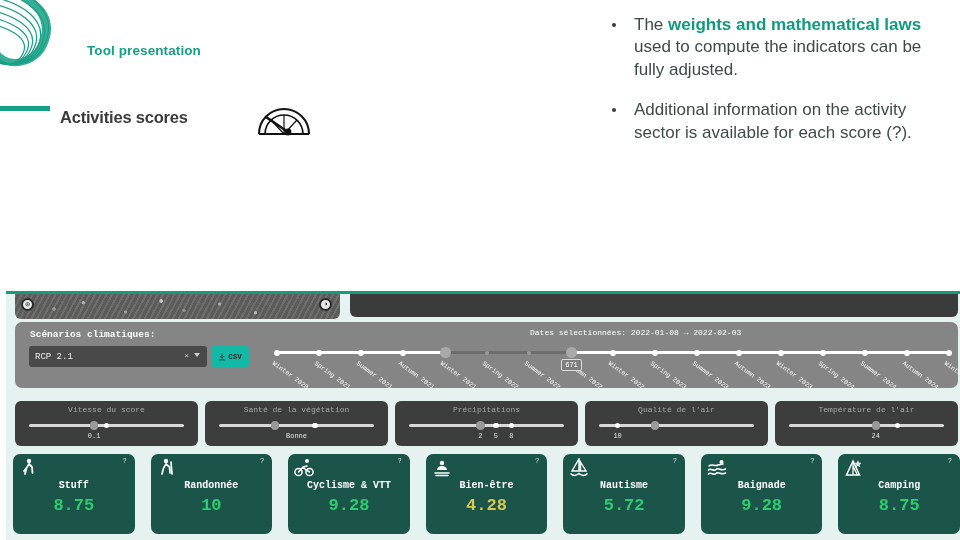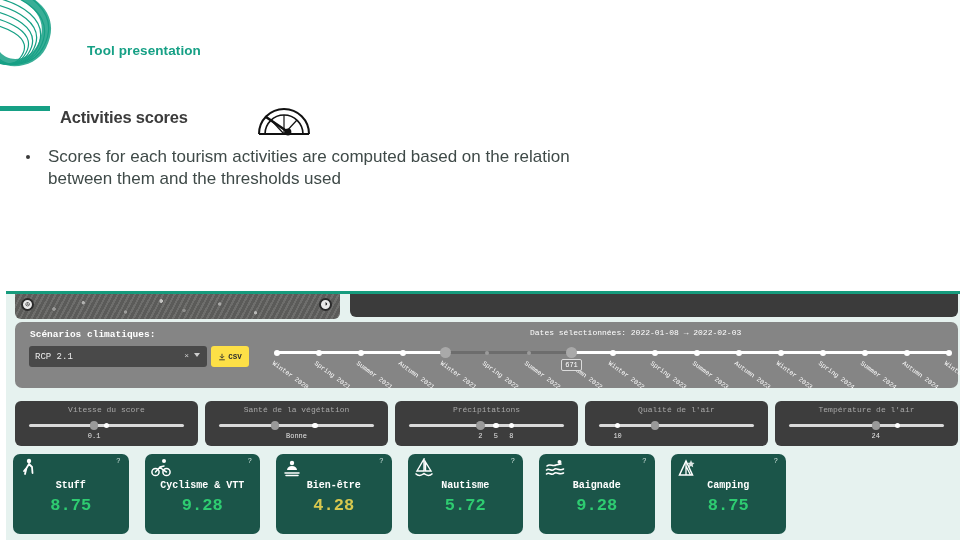--- a/index.html
+++ b/index.html
@@ -81,21 +81,21 @@
   .rcp-select {
     position:absolute; left:14px; top:24px; width:178px; height:21px;
     background:#494949; border-radius:3px; color:#ececec; font-size:9px;
     display:flex; align-items:center; padding:0 6px;
   }
   .rcp-clear { position:absolute; right:18px; top:5px; font-size:8px; color:#cfcfcf; }
   .rcp-caret { position:absolute; right:7px; top:7px;
       width:0;height:0;border-left:3.5px solid transparent;border-right:3.5px solid transparent;border-top:4px solid #cfcfcf; }
   .csv-btn {
     position:absolute; left:196px; top:24px; width:38px; height:21px;
-    background:#fde047; border-radius:3px; display:flex; align-items:center;
+    background:#14b8a6; border-radius:3px; display:flex; align-items:center;
     justify-content:center; gap:2px; font-size:7.5px; color:#2d2d2d; font-weight:bold;
   }
   .dates-sel { position:absolute; left:515px; top:6px; font-size:8px; color:#fff; }
 
   .timeline { position:absolute; left:262px; top:26px; width:672px; height:8px; }
   .tl-track { position:absolute; left:0; top:3px; width:672px; height:3px; background:#ffffff; border-radius:2px; }
   .tl-sel   { position:absolute; top:3px; height:3px; background:#6d6d6d; border-radius:2px; }
   .tick { position:absolute; top:1.5px; width:6px; height:6px; border-radius:50%; background:#fff; margin-left:-3px; }
   .tick.dim { background:#9b9b9b; width:4px;height:4px;top:2.5px;margin-left:-2px; }
   .handle { position:absolute; top:-1px; width:11px; height:11px; border-radius:50%; background:#a9a9a9; margin-left:-5.5px; }
@@ -113,21 +113,21 @@
   .ind-row { position:absolute; left:9px; top:110px; width:943px; height:45px; display:flex; gap:7px; }
   .ind-card { flex:1; background:#3d3d3d; border-radius:6px; position:relative; }
   .ind-title { text-align:center; font-size:8px; color:#a7a7a7; margin-top:4px; }
   .ind-track { position:absolute; left:14px; right:14px; top:23px; height:2.5px; background:#d9d9d9; border-radius:2px; }
   .ind-dot  { position:absolute; top:-1.5px; width:5.5px; height:5.5px; border-radius:50%; background:#fff; margin-left:-2.75px; }
   .ind-knob { position:absolute; top:-3px; width:8.5px; height:8.5px; border-radius:50%; background:#9a9a9a; margin-left:-4.25px; }
   .ind-vals { position:absolute; left:0; right:0; top:31px; height:10px; }
   .ind-val { position:absolute; font-size:7px; color:#e3e3e3; transform:translateX(-50%); }
 
   
-  .act-row { position:absolute; left:7px; top:163px; width:773px; height:80px; display:flex; gap:16px;justify-content:space-between; }
+  .act-row { position:absolute; left:7px; top:163px; width:947px; height:80px; display:flex; gap:16px;justify-content:space-between; }
   .act-card { flex:1; background:#1b5549; border-radius:7px; position:relative; }
   .act-ico { position:absolute; left:6px; top:4px; width:20px; height:20px; }
   .act-q { position:absolute; right:8px; top:3px; font-size:7px; color:#cfe3dd; }
   .act-name { position:absolute; left:0; right:0; top:26px; text-align:center; font-size:10px; color:#fff; font-weight:bold; }
   .act-score { position:absolute; left:0; right:0; top:42px; text-align:center; font-size:17px; font-weight:bold; }
 </style>
 </head>
 <body>
 
 <div id="root">
@@ -161,25 +161,30 @@
         <line x1="4" y1="36" x2="54" y2="36" stroke="#111" stroke-width="2"></line>
         <line x1="29" y1="17" x2="29" y2="36" stroke="#111" stroke-width="1.2"></line>
         <line x1="16" y1="22" x2="29" y2="36" stroke="#111" stroke-width="1.2"></line>
         <line x1="42" y1="22" x2="29" y2="36" stroke="#111" stroke-width="1.2"></line>
         <line x1="11" y1="19" x2="33" y2="34" stroke="#111" stroke-width="2.6" stroke-linecap="round"></line>
         <circle cx="33" cy="34" r="3.4" fill="#111"></circle>
       </svg>
     </div>
 
     <ul class="bullets col-left">
+    </ul>
+
+    <ul class="bullets col-right">
       <li>
-        <p>Scores for each tourism activities are computed based on the relation between them and the thresholds used</p>
+        <p><span>The </span><span class="hl">weights and mathematical laws</span><span> used to compute the indicators can be fully adjusted.</span></p>
+      </li>
+      <li>
+        <p>Additional information on the activity sector is available for each score (?).</p>
       </li>
     </ul>
-
   </div>
 
   <div class="app">
     <div class="teal-line"></div>
 
     <div class="strip">
       <div class="mapcrop">
         <div class="mapbtn l">◎</div>
         <div class="mapbtn r">◑</div>
       </div>
@@ -310,20 +315,29 @@
           <div class="act-ico"><svg width="20" height="20" viewBox="0 0 20 20" fill="#fff">
               <circle cx="10" cy="3" r="2.2"></circle>
               <path d="M10 6 L7.5 10 L6 16 M10 6 L13 9 L13.5 15 M7.5 10 L5 13" stroke="#fff" stroke-width="1.8" fill="none" stroke-linecap="round"></path>
             </svg></div>
           <div class="act-q">?</div>
           <div class="act-name">Stuff</div>
           <div class="act-score" style="color: rgb(46, 204, 113);">8.75</div>
         </div>
         <div class="act-card">
           <div class="act-ico"><svg width="20" height="20" viewBox="0 0 20 20" fill="#fff">
+              <circle cx="9" cy="3" r="2.2"></circle>
+              <path d="M9 6 L6.5 10 L5 16 M9 6 L12.5 9 L13 15 M14 4 L15 16" stroke="#fff" stroke-width="1.7" fill="none" stroke-linecap="round"></path>
+            </svg></div>
+          <div class="act-q">?</div>
+          <div class="act-name">Randonnée</div>
+          <div class="act-score" style="color: rgb(46, 204, 113);">10</div>
+        </div>
+        <div class="act-card">
+          <div class="act-ico"><svg width="20" height="20" viewBox="0 0 20 20" fill="#fff">
               <circle cx="4.5" cy="14" r="3.6" fill="none" stroke="#fff" stroke-width="1.5"></circle>
               <circle cx="15.5" cy="14" r="3.6" fill="none" stroke="#fff" stroke-width="1.5"></circle>
               <circle cx="13" cy="3" r="2"></circle>
               <path d="M4.5 14 L9 9 L12 12 L15.5 14 M9 9 L13 8" stroke="#fff" stroke-width="1.5" fill="none" stroke-linecap="round"></path>
             </svg></div>
           <div class="act-q">?</div>
           <div class="act-name">Cyclisme &amp; VTT</div>
           <div class="act-score" style="color: rgb(46, 204, 113);">9.28</div>
         </div>
         <div class="act-card">

